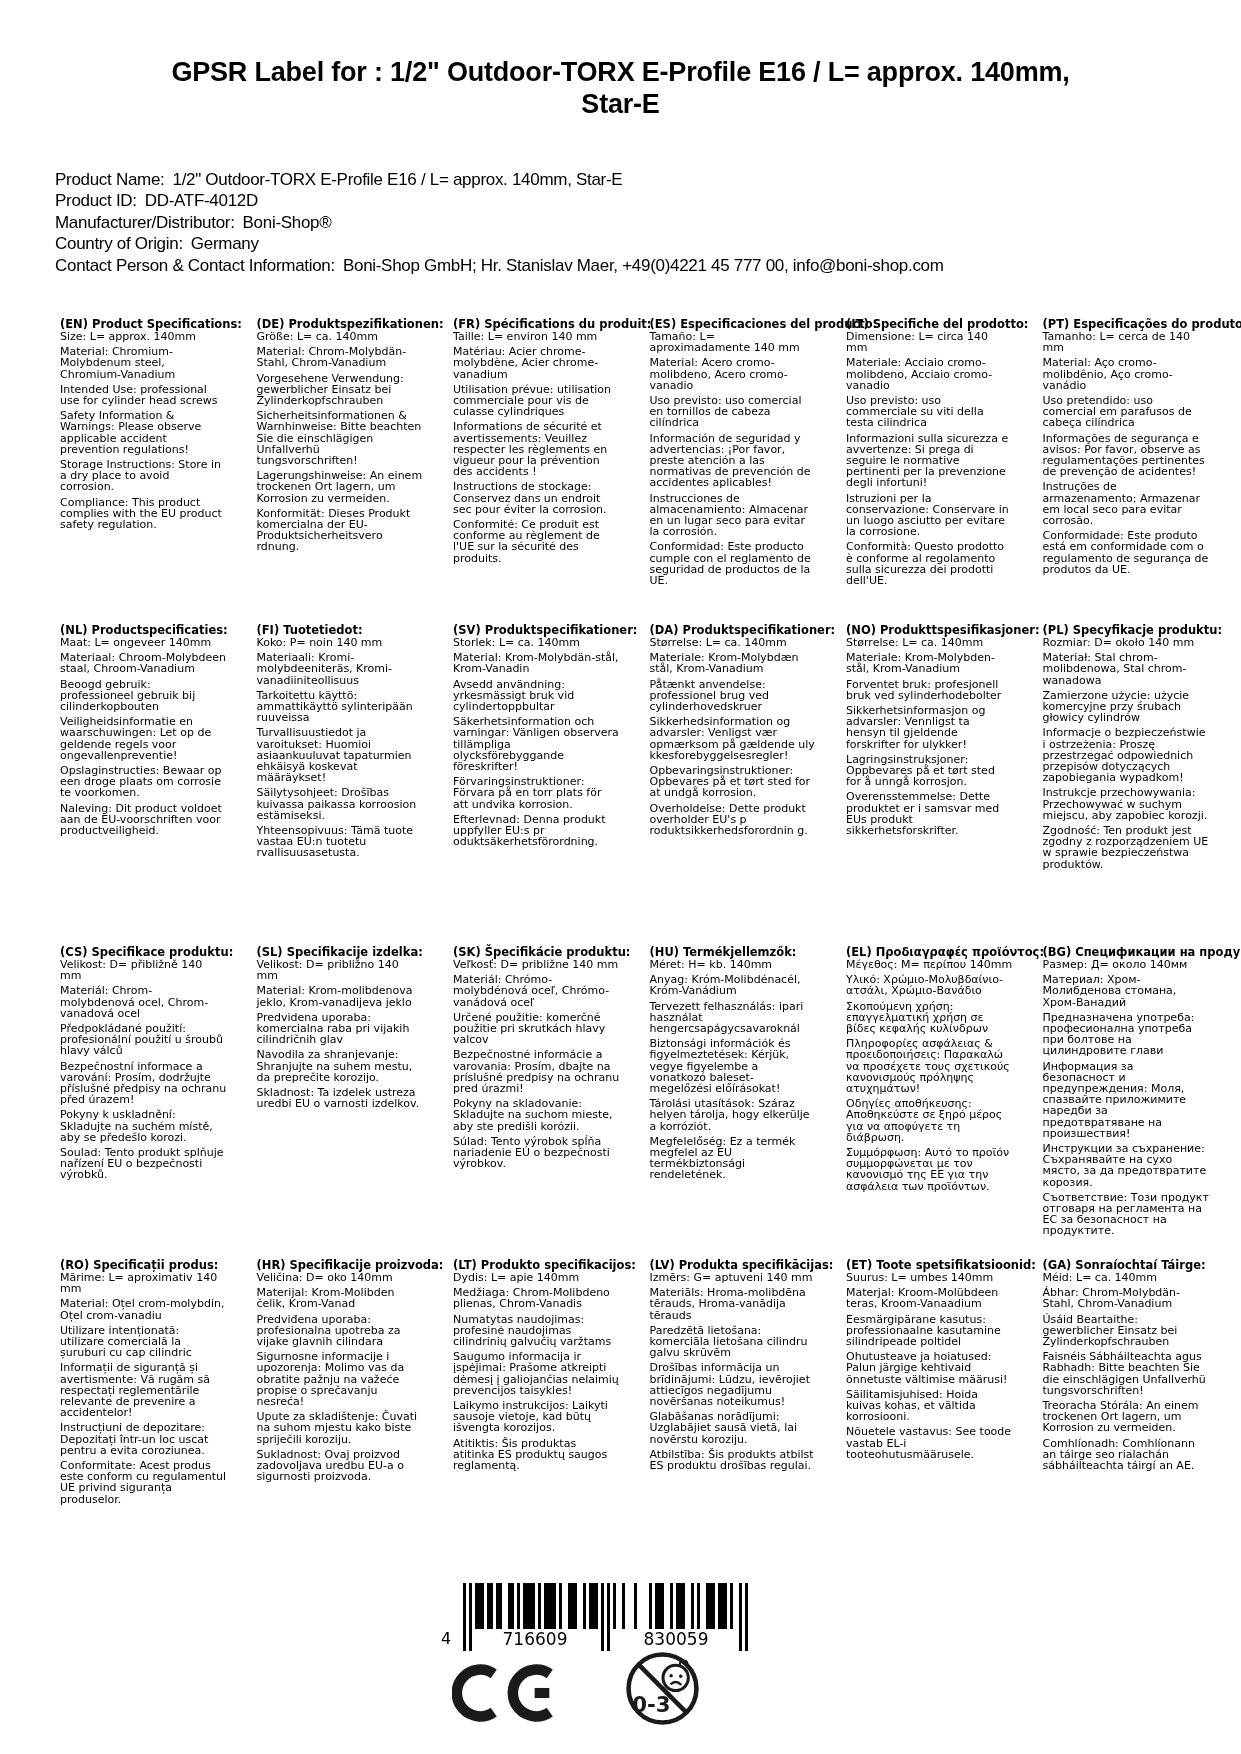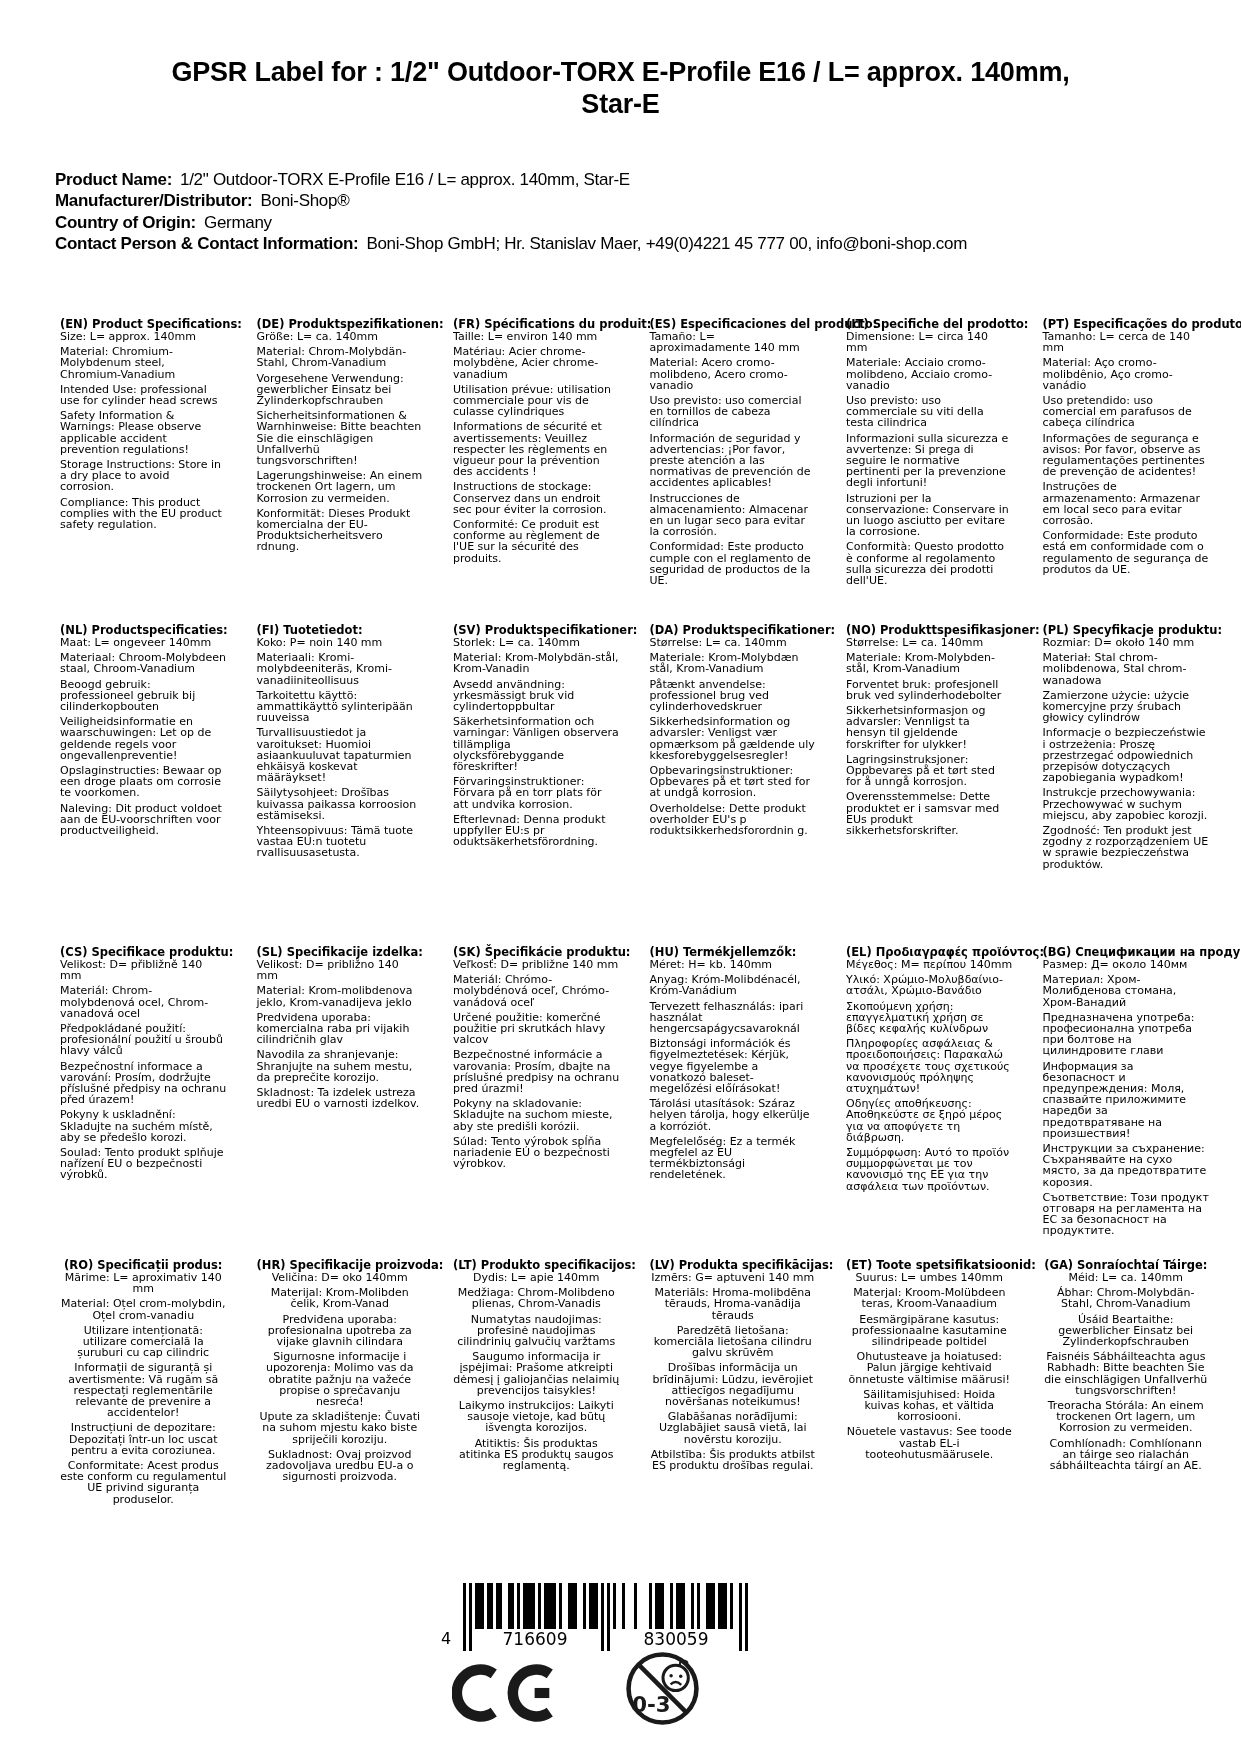--- a/index.html
+++ b/index.html
@@ -3,24 +3,24 @@
 <meta charset="utf-8">
 <style>
   html,body{margin:0;padding:0;background:#fff;}
   .page{position:relative;width:1241px;height:1754px;background:#ffffff;color:#000;
         font-family:"DejaVu Sans",sans-serif;overflow:hidden;}
   .title{position:absolute;top:56px;left:0;right:0;margin:0 auto;max-width:930px;
          text-align:center;font-family:"Liberation Sans",sans-serif;
          font-weight:bold;font-size:27px;line-height:32px;letter-spacing:-0.2px;}
   .product-info{position:absolute;left:55px;top:169px;font-family:"Liberation Sans",sans-serif;
                 font-size:17px;line-height:21.4px;letter-spacing:-0.3px;white-space:nowrap;}
-  .pi-label{font-weight:bold;}
+  .pi-label{font-weight:normal;}
   .pi-value{margin-left:8px;}
   .lang-row{position:absolute;left:60px;display:grid;grid-template-columns:repeat(6,196.5px);}
-  .row0{top:318px;} .row1{top:624px;} .row2{top:946px;} .row3{top:1259px;text-align:center;}
+  .row0{top:318px;} .row1{top:624px;} .row2{top:946px;} .row3{top:1259px;}
   .lang-cell{padding-right:30px;}
   .lang-header{font-weight:bold;font-size:11.5px;line-height:12px;white-space:nowrap;margin:0 0 1px 0;}
   .lang-para{margin:0 0 4px 0;font-size:11px;line-height:11.2px;}
   
   .barcode{position:absolute;left:463px;top:1583px;width:285px;height:68px;}
   .bc-bars{font-size:0;white-space:nowrap;height:68px;}
   .bc-mod{display:inline-block;width:3px;height:47px;vertical-align:top;}
   .bc-mod.on{background:#000;}
   .bc-mod.tall{height:68px;}
   .bc-digit-first{position:absolute;left:-22px;top:46px;font-size:16px;line-height:20px;}
@@ -36,20 +36,23 @@
 
 <div class="page">
 
   <div class="title">GPSR Label for : 1/2" Outdoor-TORX E-Profile E16 / L= approx. 140mm, Star-E</div>
 
   <div class="product-info">
     <div class="pi-line">
       <span class="pi-label">Product Name:</span><span class="pi-value">1/2" Outdoor-TORX E-Profile E16 / L= approx. 140mm, Star-E</span>
     </div>
     <div class="pi-line">
+      <span class="pi-label">Product ID:</span><span class="pi-value">DD-ATF-4012D</span>
+    </div>
+    <div class="pi-line">
       <span class="pi-label">Manufacturer/Distributor:</span><span class="pi-value">Boni-Shop®</span>
     </div>
     <div class="pi-line">
       <span class="pi-label">Country of Origin:</span><span class="pi-value">Germany</span>
     </div>
     <div class="pi-line">
       <span class="pi-label">Contact Person &amp; Contact Information:</span><span class="pi-value">Boni-Shop GmbH; Hr. Stanislav Maer, +49(0)4221 45 777 00, info@boni-shop.com</span>
     </div>
   </div>
 

